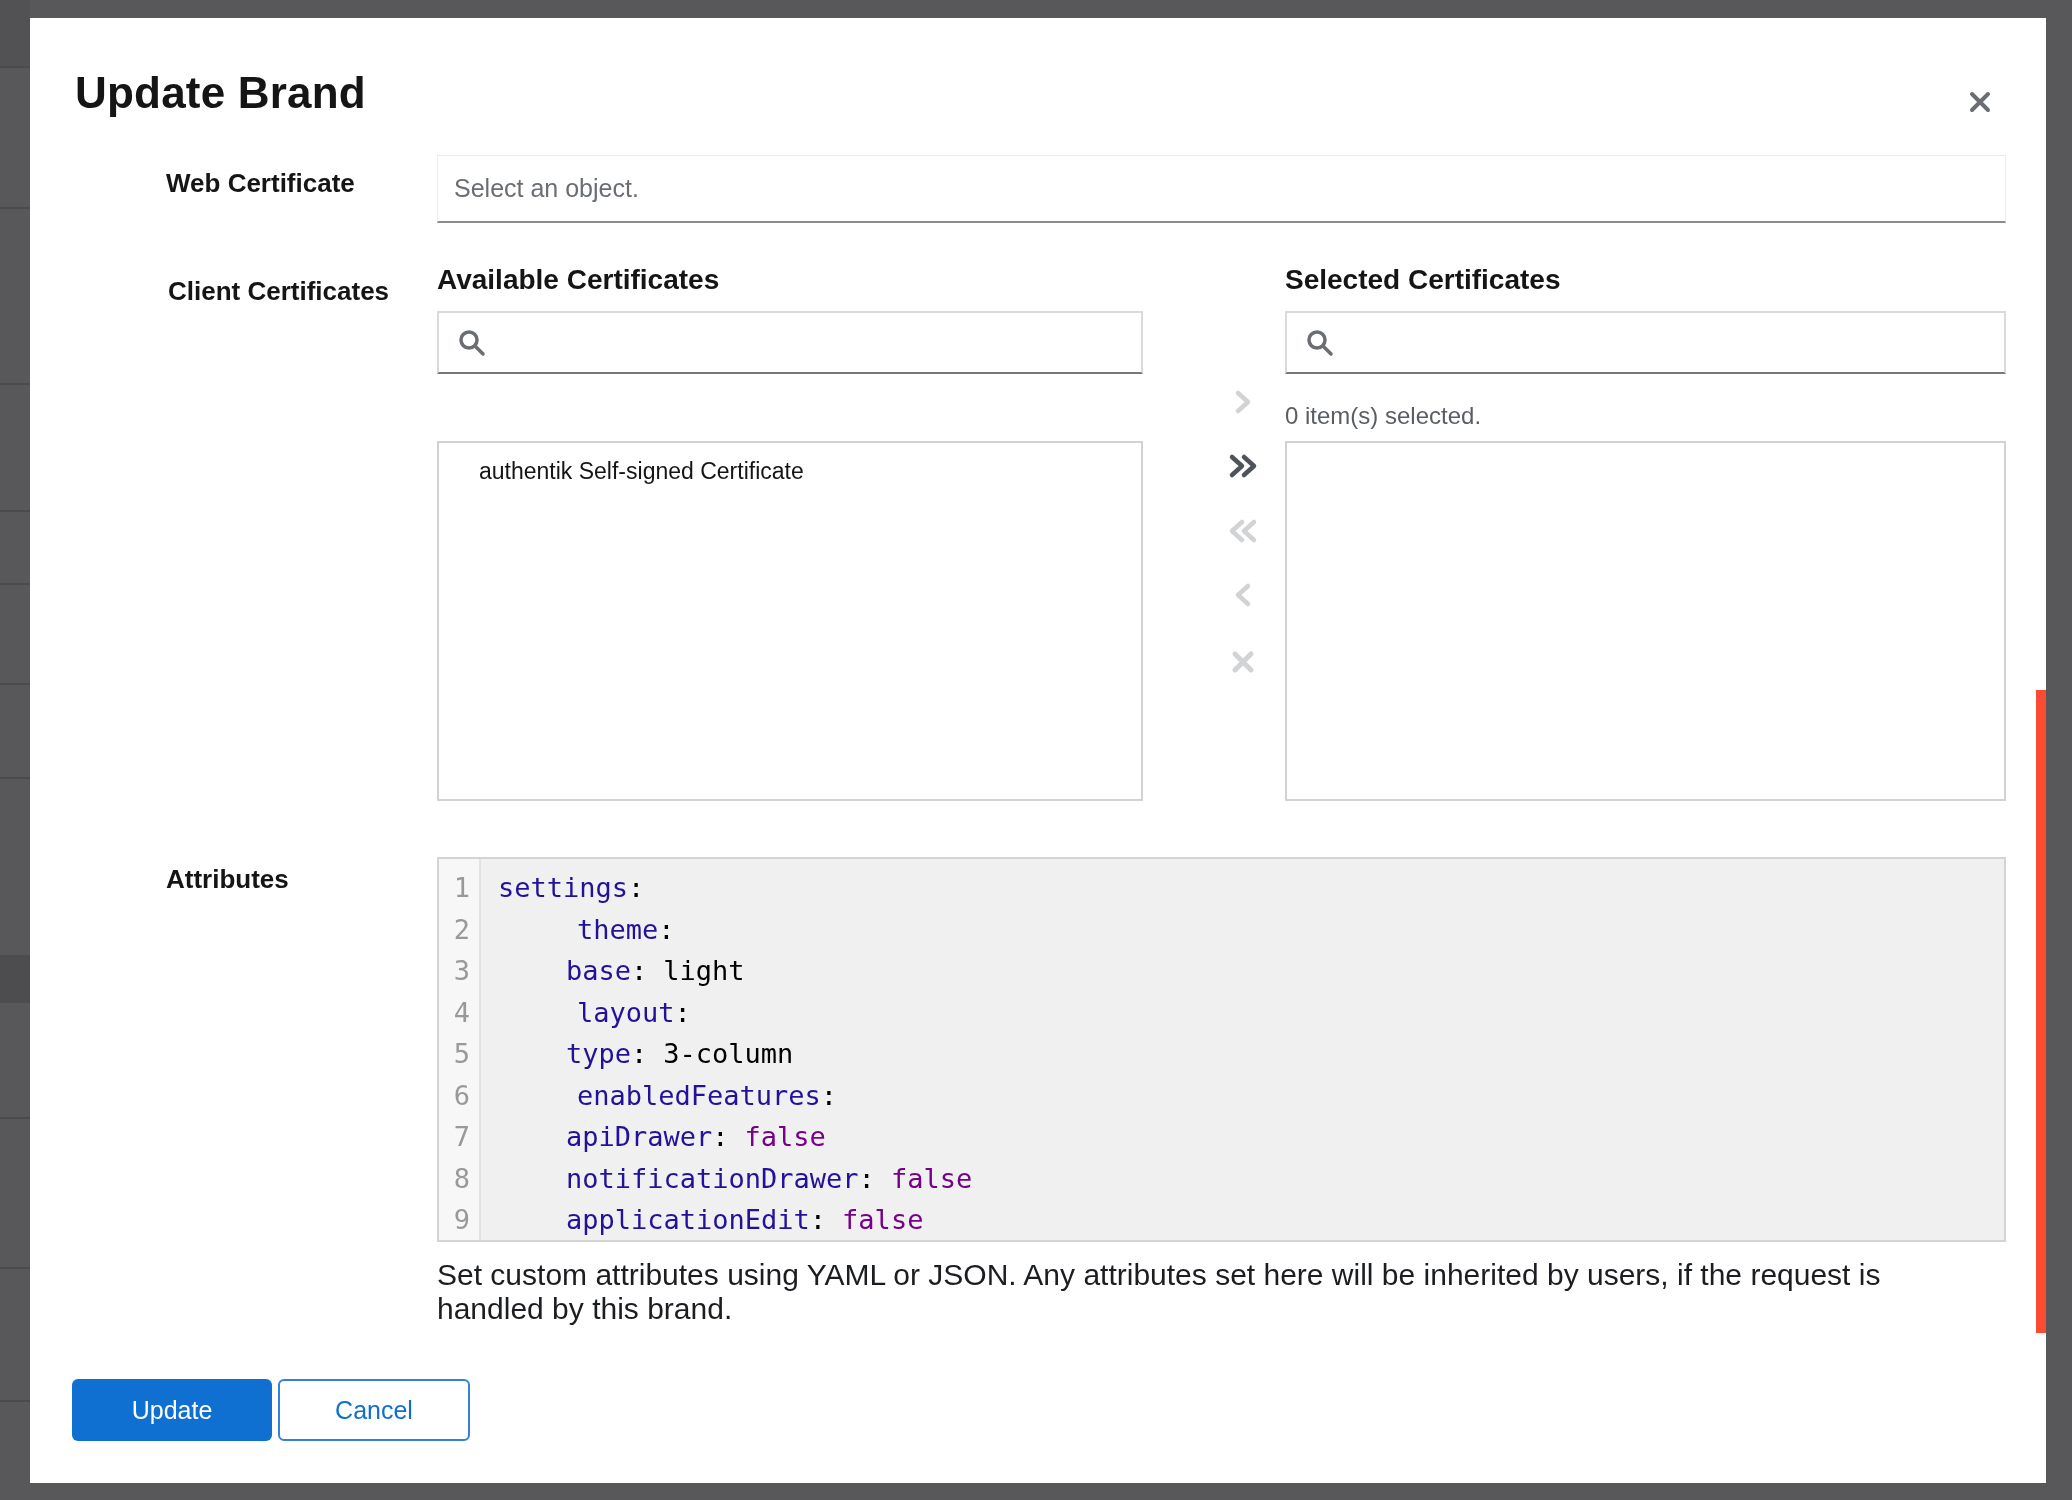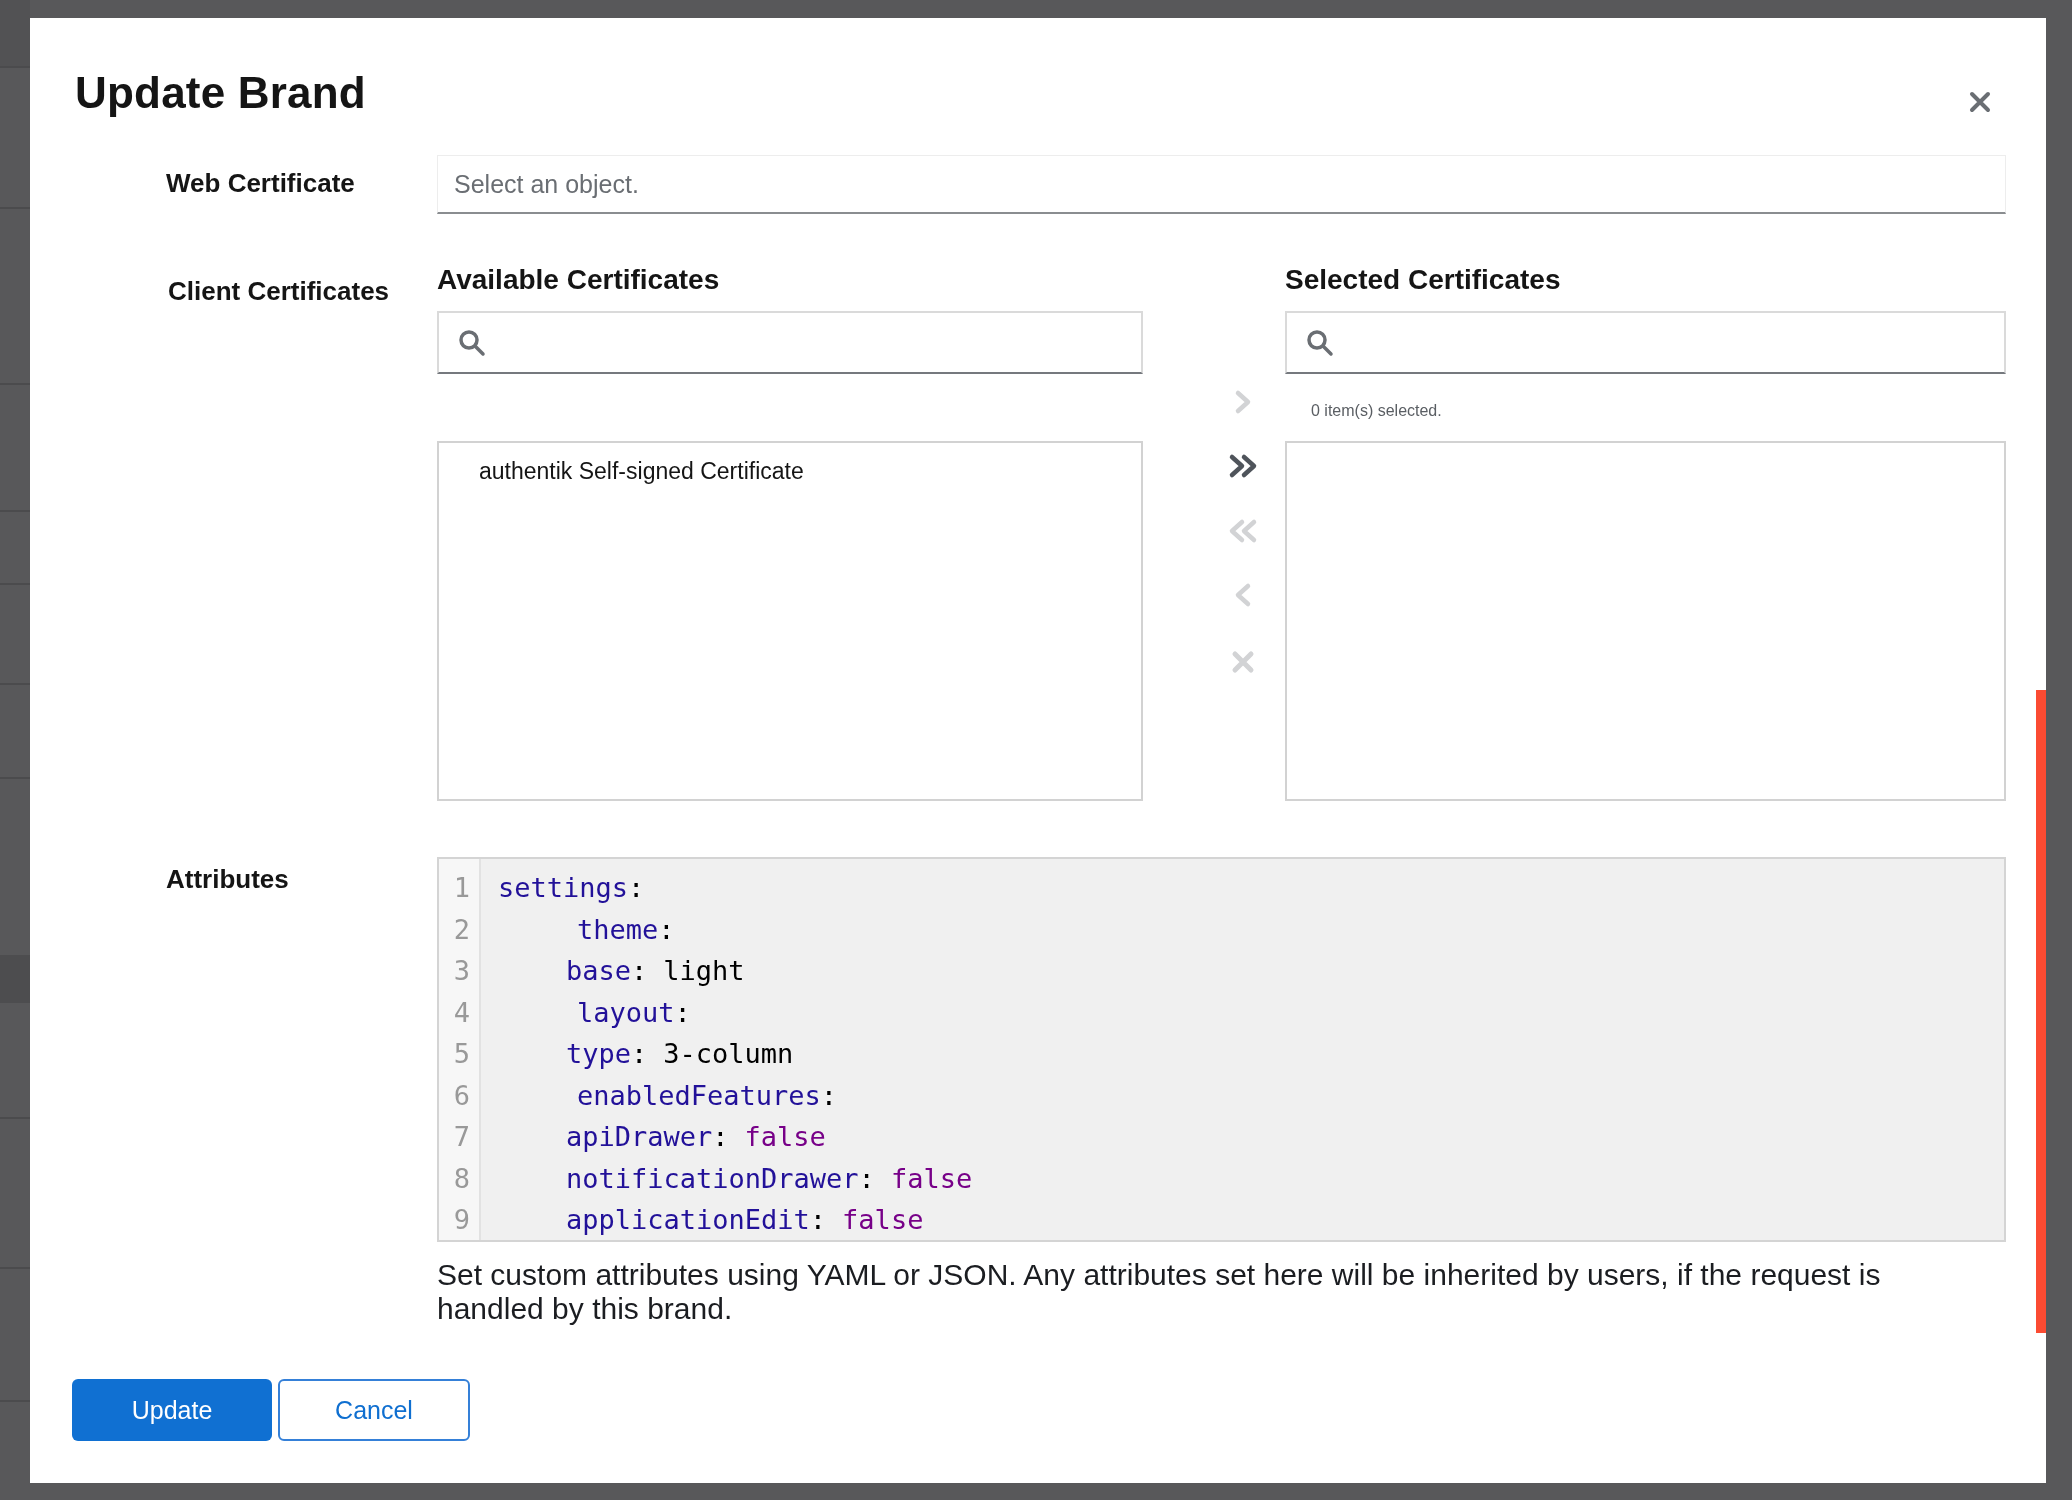--- a/index.html
+++ b/index.html
@@ -17,37 +17,37 @@
 
   .modal-title{left:45px;top:50px;font-size:44px;font-weight:700;color:#151515;letter-spacing:0.2px;}
   .close-btn{left:1922px;top:56px;width:56px;height:56px;display:flex;align-items:center;justify-content:center;cursor:pointer;background:none;border:none;padding:0;}
 
   
   .form-label{font-size:26px;font-weight:700;color:#151515;}
   .lbl-web{left:136px;top:150px;}
   .lbl-client{left:138px;top:258px;}
   .lbl-attrs{left:136px;top:846px;}
 
-  .select-input{left:407px;top:137px;width:1569px;height:59px;
+  .select-input{left:407px;top:137px;width:1569px;height:68px;
     border:1px solid #ededed;border-bottom:2px solid #8a8d90;background:#fff;
     font-size:25px;color:#151515;padding:0 16px;font-family:"Liberation Sans",sans-serif;outline:none;}
   .select-input::placeholder{color:#6a6e73;opacity:1;}
 
   .dls-heading{font-size:28px;font-weight:700;color:#151515;}
   .hd-avail{left:407px;top:246px;}
   .hd-sel{left:1255px;top:246px;}
 
   .search-box{top:293px;height:63px;border:2px solid #dadada;border-bottom:2px solid #75797e;
     background:#fff;display:flex;align-items:center;padding-left:18px;}
   .sb-avail{left:407px;width:706px;}
   .sb-sel{left:1255px;width:721px;}
   .search-box input{border:none;outline:none;flex:1;height:100%;font-size:24px;margin-left:12px;
     font-family:"Liberation Sans",sans-serif;color:#151515;background:transparent;}
 
-  .sel-status{left:1255px;top:384px;font-size:16px;color:#5a5e63;margin-left:26px;}
+  .sel-status{left:1255px;top:384px;font-size:24px;color:#5a5e63;}
 
   .listbox{top:423px;height:360px;border:2px solid #d2d2d2;background:#fff;overflow:hidden;}
   .lb-avail{left:407px;width:706px;padding-left:24px;}
   .lb-sel{left:1255px;width:721px;}
   .list-option{padding:15px 16px;font-size:23px;color:#151515;cursor:pointer;}
 
   .xfer{left:1169px;width:88px;display:flex;align-items:center;justify-content:center;
     background:none;border:none;padding:0;cursor:pointer;height:48px;}
   .xfer.dark{color:#4f545b;}
   .xfer.light{color:#d2d3d5;}

